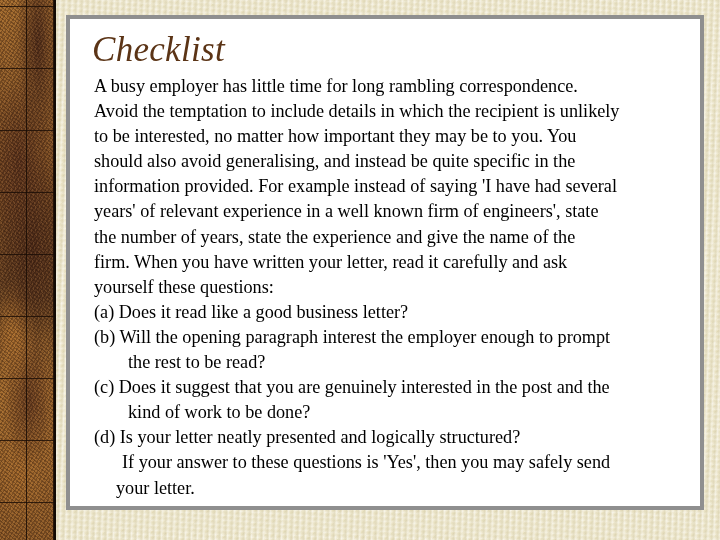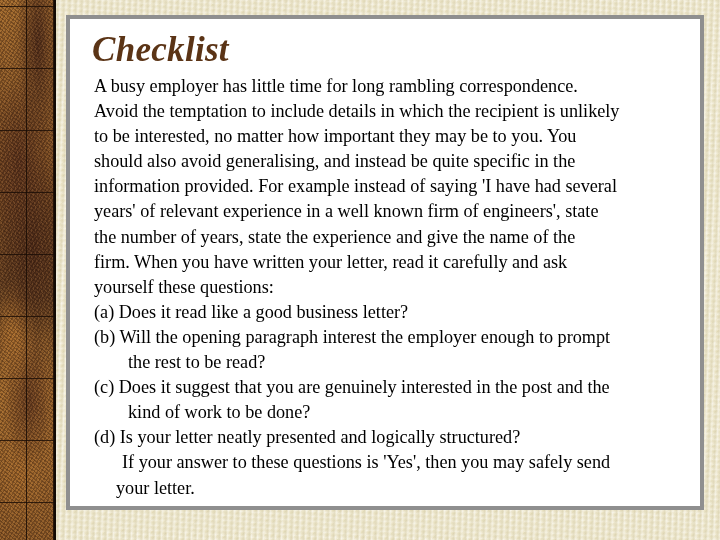--- a/index.html
+++ b/index.html
@@ -90,21 +90,21 @@
   }
 
   
   #slide-title {
     position: absolute;
     left: 22px;
     top: 11px;
     margin: 0;
     font-family: "Liberation Serif", "DejaVu Serif", serif;
     font-style: italic;
-    font-weight: bold;
+    font-weight: normal;
     font-size: 35px;
     line-height: 40px;
     letter-spacing: 0.3px;
     color: #5b3416;
     white-space: nowrap;
     text-align: center;
   }
 
   
   #body-text {

